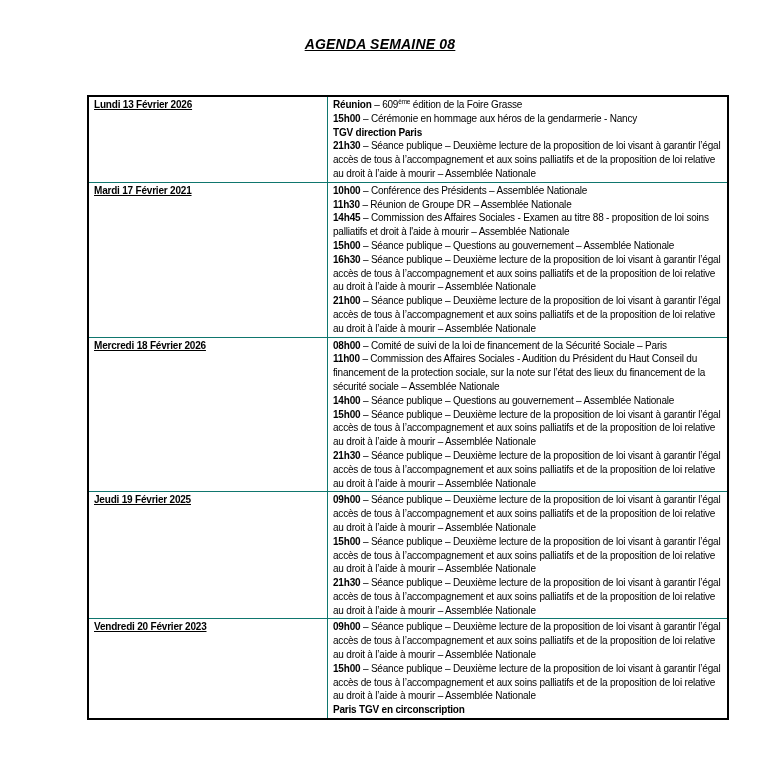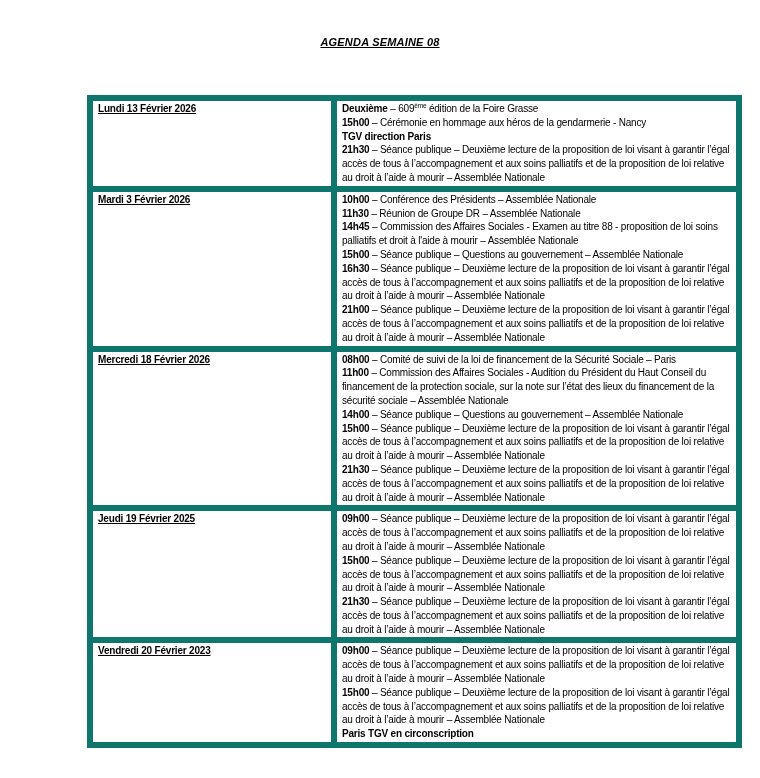--- a/index.html
+++ b/index.html
@@ -14,39 +14,39 @@
     background: #ffffff;
     font-family: "Liberation Sans", "DejaVu Sans", sans-serif;
     color: #000000;
   }
   .doc-title {
     position: absolute;
     top: 36px;
     left: 0;
     width: 100%;
     text-align: center;
-    font-size: 11px;
+    font-size: 14px;
     font-weight: bold;
     font-style: italic;
     letter-spacing: 0.2px;
   }
   .doc-title span {
     text-decoration: underline;
   }
   table.agenda {
     position: absolute;
     left: 87px;
     top: 95px;
     width: 630px;
     border-collapse: collapse;
     table-layout: fixed;
     border: 2px solid #000000;
   }
   table.agenda td {
-    border: 6px solid #0f766e;
+    border: 1px solid #0f766e;
     vertical-align: top;
     font-size: 10px;
     line-height: 13.8px;
     letter-spacing: -0.2px;
   }
   td.date-cell {
     width: 229px;
     padding: 1px 4px 0 5px;
   }
   td.events-cell {
@@ -92,30 +92,30 @@
     <span>AGENDA SEMAINE 08</span>
   </div>
 
   <table class="agenda">
     <tbody>
   <tr class="r1">
     <td class="date-cell">
       <span class="date">Lundi 13 Février 2026</span>
     </td>
     <td class="events-cell">
-            <div class="event"><span class="time">Deuxième</span> – 609<sup>ème</sup> édition de la Foire Grasse</div>
+            <div class="event"><span class="time">Réunion</span> – 609<sup>ème</sup> édition de la Foire Grasse</div>
             <div class="event"><span class="time">15h00</span> – Cérémonie en hommage aux héros de la gendarmerie - Nancy</div>
             <div class="event"><span class="special">TGV direction Paris</span></div>
             <div class="event"><span class="time">21h30</span> – Séance publique – Deuxième lecture de la proposition de loi visant à garantir l’égal accès de tous à l’accompagnement et aux soins palliatifs et de la proposition de loi relative au droit à l’aide à mourir – Assemblée Nationale</div>
           </td>
   </tr>
 
   <tr class="r2">
     <td class="date-cell">
-      <span class="date">Mardi 3 Février 2026</span>
+      <span class="date">Mardi 17 Février 2021</span>
     </td>
     <td class="events-cell">
             <div class="event"><span class="time">10h00</span> – Conférence des Présidents – Assemblée Nationale</div>
             <div class="event"><span class="time">11h30</span> – Réunion de Groupe DR – Assemblée Nationale</div>
             <div class="event"><span class="time">14h45</span> – Commission des Affaires Sociales - Examen au titre 88 - proposition de loi soins palliatifs et droit à l'aide à mourir – Assemblée Nationale</div>
             <div class="event"><span class="time">15h00</span> – Séance publique – Questions au gouvernement – Assemblée Nationale</div>
             <div class="event"><span class="time">16h30</span> – Séance publique – Deuxième lecture de la proposition de loi visant à garantir l’égal accès de tous à l’accompagnement et aux soins palliatifs et de la proposition de loi relative au droit à l’aide à mourir – Assemblée Nationale</div>
             <div class="event"><span class="time">21h00</span> – Séance publique – Deuxième lecture de la proposition de loi visant à garantir l’égal accès de tous à l’accompagnement et aux soins palliatifs et de la proposition de loi relative au droit à l’aide à mourir – Assemblée Nationale</div>
           </td>
   </tr>

